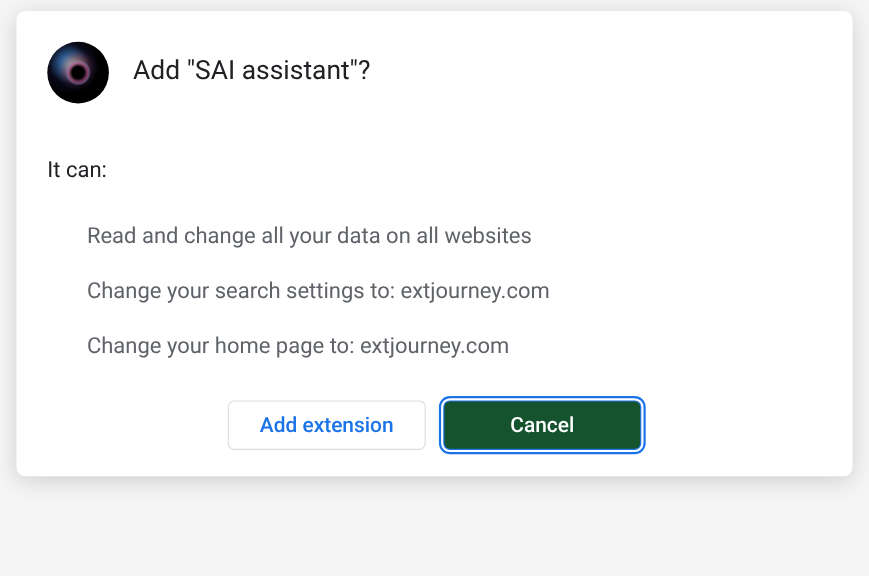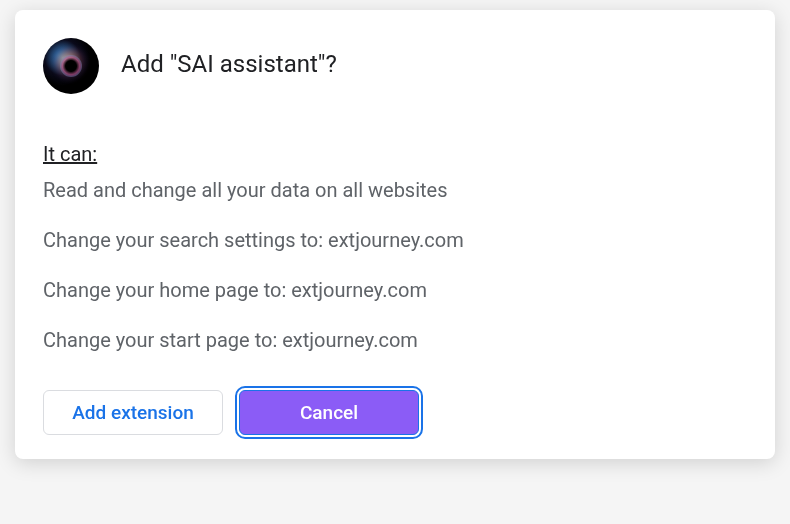--- a/index.html
+++ b/index.html
@@ -86,54 +86,54 @@
     }
     .title {
       font-size: 24px;
       font-weight: 400;
       color: #202124;
       margin-top: 12px;
     }
     .permissions-header {
       font-size: 20px;
       color: #202124;
-      margin-bottom: 10px;
-      text-decoration: underline;
+      margin-bottom: 34px;
     }
     .permissions-list {
       list-style: none;
     }
     .permissions-list li {
       font-size: 20px;
       color: #5f6368;
       margin-bottom: 22px;
       line-height: 1.4;
+      margin-left: 36px;
     }
     .buttons {
       display: flex;
-      justify-content: flex-start;
+      justify-content: center;
       gap: 16px;
       margin-top: 36px;
     }
     .btn {
       padding: 10px 28px;
       font-size: 19px;
       font-weight: 500;
       border-radius: 6px;
       cursor: pointer;
       font-family: inherit;
       min-width: 180px;
     }
     .btn-secondary {
       background: #ffffff;
       color: #1a73e8;
       border: 1px solid #dadce0;
     }
     .btn-primary {
-      background: #8b5cf6;
+      background: #14532d;
       color: #ffffff;
       border: 1px solid #1a73e8;
       outline: 2px solid #1a73e8;
       outline-offset: 2px;
     }
   </style>
 </head>
 <body>
 
 <div class="watermark">
@@ -148,20 +148,19 @@
     </div>
     <h1 class="title">Add "SAI assistant"?</h1>
   </div>
 
   <div class="permissions-header">It can:</div>
 
   <ul class="permissions-list">
     <li>Read and change all your data on all websites</li>
     <li>Change your search settings to: extjourney.com</li>
     <li>Change your home page to: extjourney.com</li>
-    <li>Change your start page to: extjourney.com</li>
   </ul>
 
   <div class="buttons">
     <button class="btn btn-secondary">Add extension</button>
     <button class="btn btn-primary">Cancel</button>
   </div>
 </div>
 
 </body></html>

